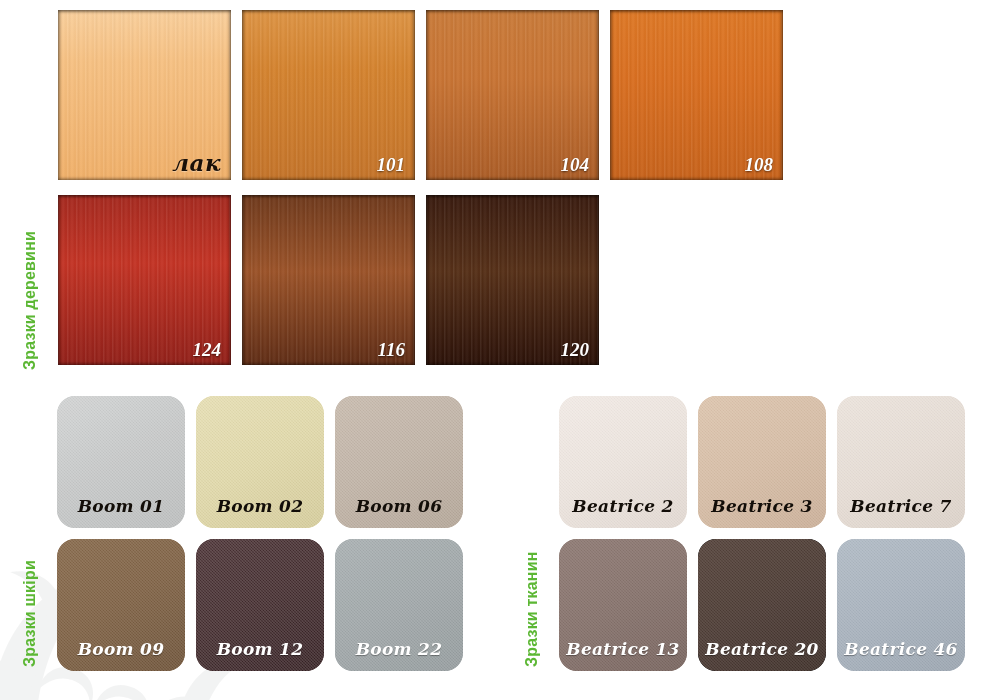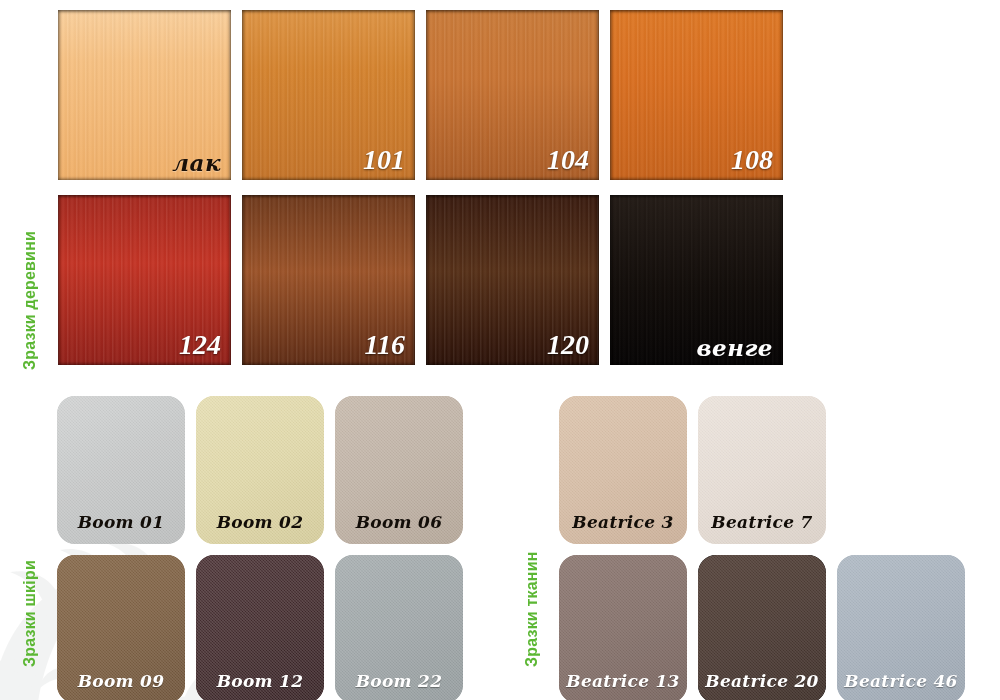--- a/index.html
+++ b/index.html
@@ -69,42 +69,42 @@
     position:absolute;inset:0;
     box-shadow:inset 0 2px 3px rgba(0,0,0,.38),
                inset 2px 0 3px rgba(0,0,0,.25),
                inset -2px 0 3px rgba(0,0,0,.25),
                inset 0 -2px 3px rgba(0,0,0,.20);
   }
   .wood .lbl{
     position:absolute;right:10px;bottom:4px;
     font-family:"Liberation Serif", serif;
     font-style:italic;font-weight:bold;
-    font-size:28px;
+    font-size:19px;
     color:#ffffff;
     text-shadow:0 1px 2px rgba(0,0,0,.55);
     z-index:3;
   }
   .wood.dark-label .lbl{
     color:#1a1008;
     text-shadow:0 1px 1px rgba(255,255,255,.35);
   }
   .wood.script .lbl{
     font-size:23px;
     font-family:"DejaVu Serif", serif;
     letter-spacing:.5px;
   }
 
   
   .sw-grid{position:absolute;}
   .sw-row{display:flex;gap:11px;}
   .sw-row + .sw-row{margin-top:11px;}
   .sw{
     position:relative;
-    width:128px;height:148px;
+    width:128px;height:132px;
     border-radius:18px;
     flex:0 0 auto;
     overflow:hidden;
   }
   .sw .tex{position:absolute;inset:0;border-radius:18px;}
   .sw .noise{
     position:absolute;inset:0;border-radius:18px;
     opacity:.22;
     background-image:
       repeating-linear-gradient(45deg, rgba(255,255,255,.35) 0 1px, rgba(0,0,0,.10) 1px 2px),
@@ -188,26 +188,20 @@
         <div class="grain"></div>
         <div class="edge"></div>
         <div class="lbl">116</div>
       </div>
       <div class="wood" style="background:#4a2414">
         <div class="tex" style="background:linear-gradient(180deg,#3a1c10 0%,#563018 45%,#2c1209 100%)"></div>
         <div class="grain"></div>
         <div class="edge"></div>
         <div class="lbl">120</div>
       </div>
-      <div class="wood script" style="background:#1c1511">
-        <div class="tex" style="background:linear-gradient(180deg,#241c17 0%,#120d0a 55%,#070505 100%)"></div>
-        <div class="grain" style="opacity:.12"></div>
-        <div class="edge"></div>
-        <div class="lbl">венге</div>
-      </div>
     </div>
   </div>
 
   <div class="vlabel" style="left:30px;top:405px;height:270px;line-height:0;transform:rotate(-90deg) translate(-262px,0);transform-origin:left top;">Зразки шкіри</div>
 
   <div class="sw-grid" style="left:57px;top:396px;">
     <div class="sw-row">
       <div class="sw dark-text" style="background:#c6c8c8">
         <div class="tex" style="background:linear-gradient(150deg,#d2d4d4 0%,#c6c8c8 50%,#bcbebe 100%)"></div>
         <div class="noise"></div>
@@ -240,20 +234,25 @@
         <div class="noise"></div>
         <div class="lbl">Boom 22</div>
       </div>
     </div>
   </div>
 
   <div class="vlabel" style="left:532px;top:405px;height:270px;line-height:0;transform:rotate(-90deg) translate(-262px,0);transform-origin:left top;">Зразки тканин</div>
 
   <div class="sw-grid" style="left:559px;top:396px;">
     <div class="sw-row">
+      <div class="sw dark-text" style="background:#ece4de">
+        <div class="tex" style="background:linear-gradient(150deg,#f2ebe6 0%,#ece4de 50%,#e2d9d2 100%)"></div>
+        <div class="noise" style="opacity:.16"></div>
+        <div class="lbl">Beatrice 2</div>
+      </div>
       <div class="sw dark-text" style="background:#d6bda6">
         <div class="tex" style="background:linear-gradient(150deg,#ddc5ae 0%,#d6bda6 50%,#cbb099 100%)"></div>
         <div class="noise" style="opacity:.18"></div>
         <div class="lbl">Beatrice 3</div>
       </div>
       <div class="sw dark-text" style="background:#e6ddd5">
         <div class="tex" style="background:linear-gradient(150deg,#ece4dd 0%,#e6ddd5 50%,#dcd2c9 100%)"></div>
         <div class="noise" style="opacity:.16"></div>
         <div class="lbl">Beatrice 7</div>
       </div>

